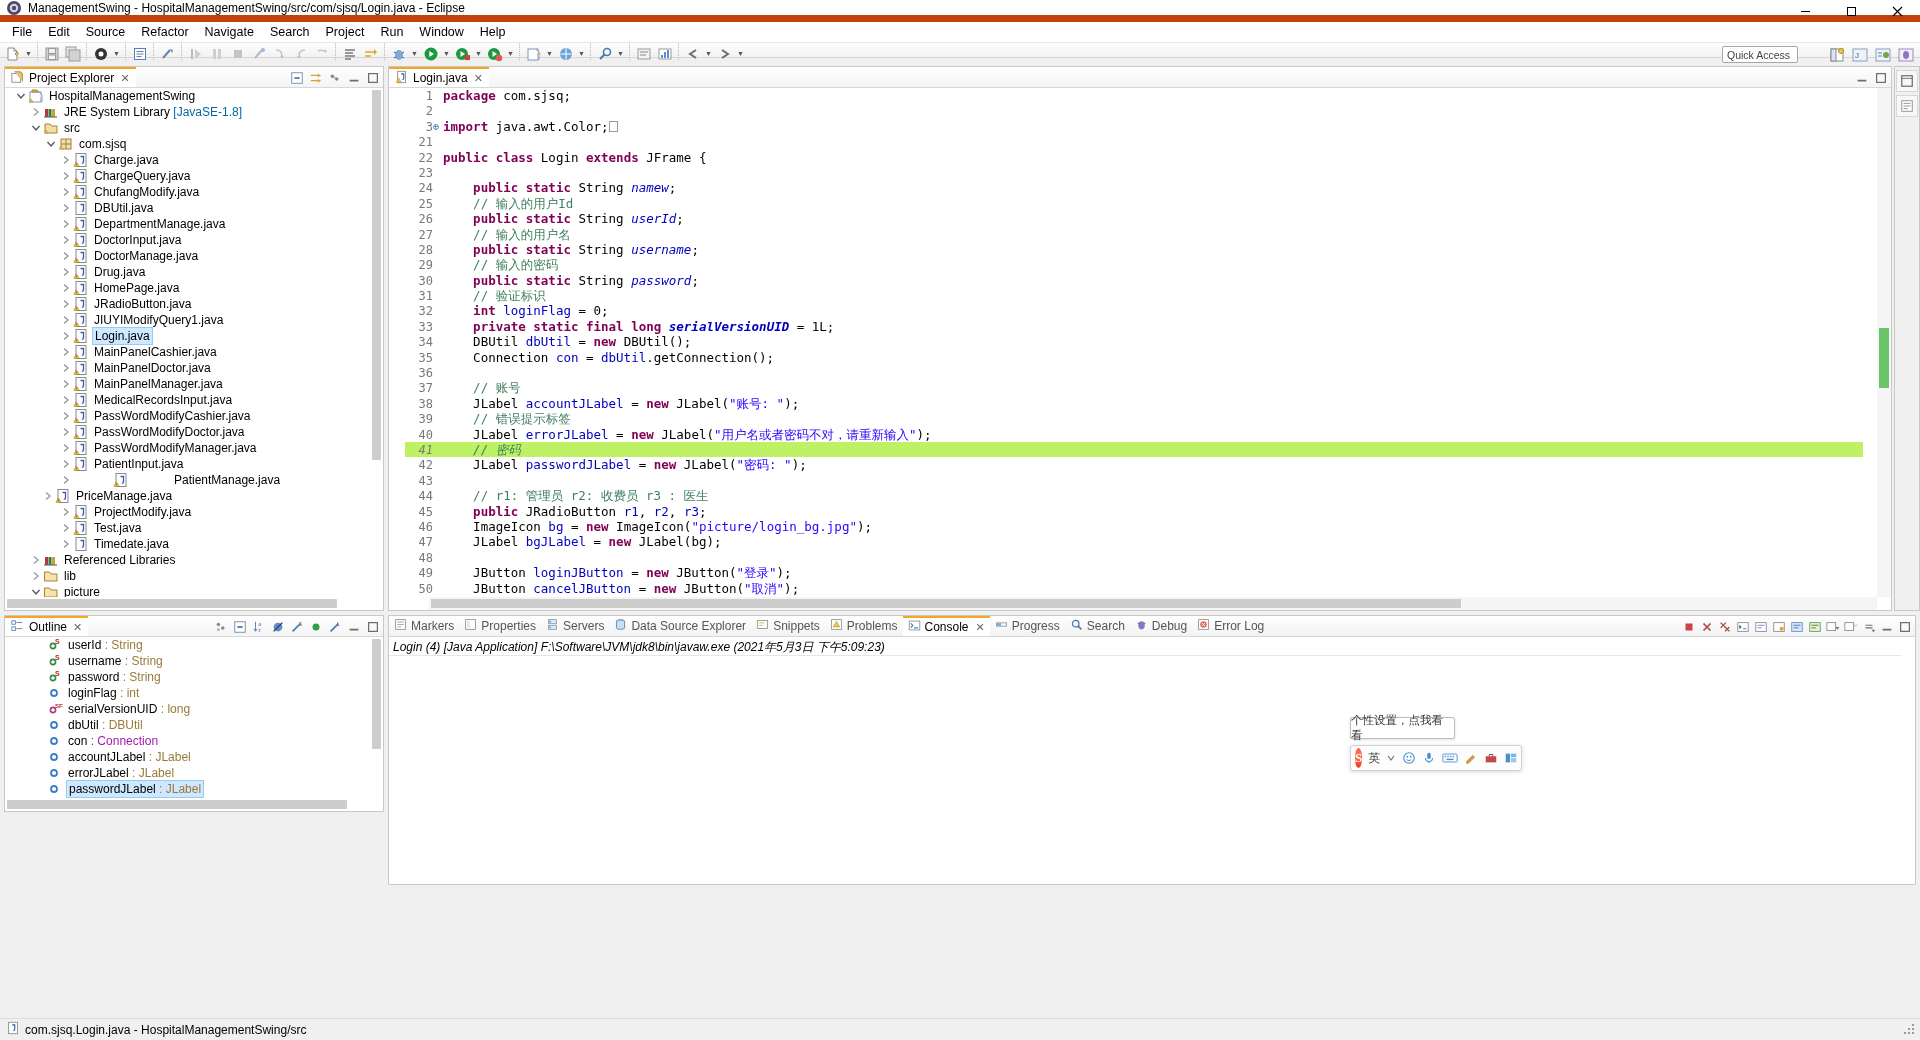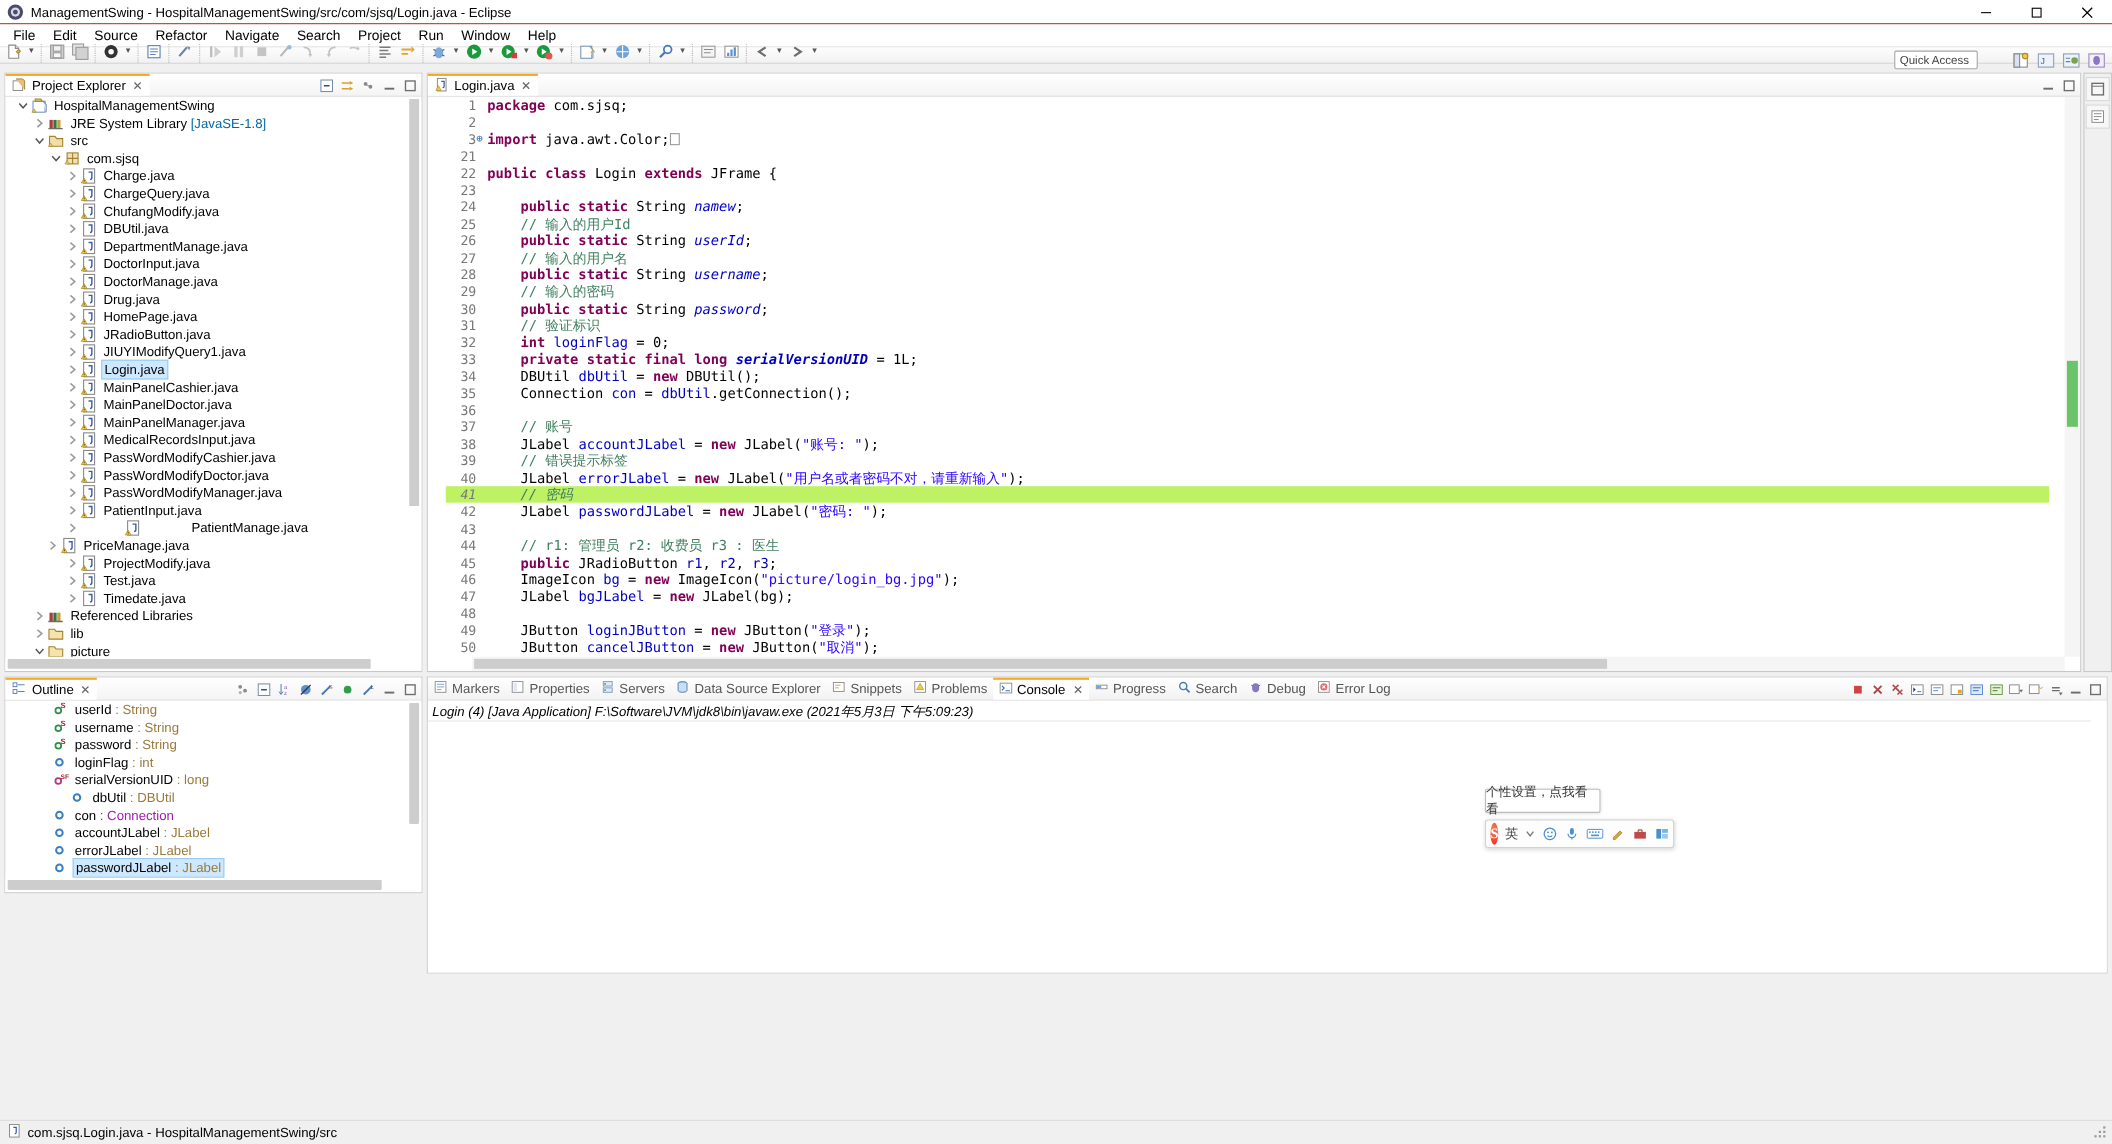--- a/index.html
+++ b/index.html
@@ -11,37 +11,37 @@
     font-family: "Liberation Sans", sans-serif;
     font-size: 12px;
     color: #000;
     -webkit-font-smoothing: antialiased;
   }
   .app { position: relative; width: 1920px; height: 1040px; background:#f0f0f0; }
 
   
   .titlebar {
     height: 22px; background: #ffffff; display: flex; align-items: center;
-    border-bottom: 1px solid #c2410c; position: relative;
+    border-bottom: 7px solid #c2410c; position: relative;
   }
   .titlebar .tb-icon { width: 16px; height: 16px; margin: 0 6px 0 6px; flex: none; }
   .titlebar .tb-text { font-size: 12px; color: #000; white-space: nowrap; }
   .winbtns { position: absolute; right: 0; top: 0; height: 22px; display: flex; }
   .winbtn { width: 46px; height: 22px; display: flex; align-items: center; justify-content: center; }
   .winbtn svg { display:block; }
 
   
   .menubar { height: 20px; background: #ffffff; display: flex; align-items: center; padding-left: 4px; }
   .menu-item { padding: 2px 8px; font-size: 12.5px; color: #000; cursor: default; white-space: nowrap; }
 
   
   .toolbar {
     height: 16px; background: linear-gradient(#fdfdfd,#f2f2f2);
     border-top: 1px solid #e8e8e8; border-bottom: 1px solid #d6d6d6;
-    display: flex; align-items: flex-end; padding: 0 2px; position: relative;
+    display: flex; align-items: flex-start; padding: 0 2px; position: relative;
   }
   .tb-btn { width: 21px; height: 21px; display:flex; align-items:center; justify-content:center; }
   .tb-arrow { width: 11px; height: 21px; display:flex; align-items:center; justify-content:center; color:#555; font-size:7px; }
   .tb-sep { width: 1px; height: 17px; margin: 0 3px; border-left: 1px dotted #b9b9b9; }
   .quick-access {
     position: absolute; right: 122px; top: 3px; width: 76px; height: 17px;
     background: #fff; border: 1px solid #a6a6a6; border-radius: 2px;
     font-size: 10.5px; color: #444; display:flex; align-items:center; padding-left: 4px;
   }
   .perspbar { position:absolute; right: 0; top:0; height: 24px; display:flex; align-items:center; gap:2px; padding-right:4px; }
@@ -1072,21 +1072,21 @@
           </div>
           <div class="trow" style="padding-left: 42px;">
             <span class="tico">
               <svg width="16" height="16" viewBox="0 0 16 16">
                 <circle cx="6" cy="9" r="2.6" fill="none" stroke="#b03a7a" stroke-width="1.6"></circle>
                 <text x="8" y="7" font-size="6" fill="#b02a2a" font-family="Liberation Sans" font-weight="bold">SF</text>
               </svg>
             </span>
             <span class="tlabel">serialVersionUID<span style="color: rgb(154, 122, 58);"> : long</span></span>
           </div>
-          <div class="trow" style="padding-left: 42px; margin-left: 16px;">
+          <div class="trow" style="padding-left: 42px;">
             <span class="tico">
               <svg width="16" height="16" viewBox="0 0 16 16">
                 <circle cx="7" cy="8" r="3" fill="none" stroke="#3a7fc0" stroke-width="1.8"></circle>
               </svg>
             </span>
             <span class="tlabel">dbUtil<span style="color: rgb(154, 122, 58);"> : DBUtil</span></span>
           </div>
           <div class="trow" style="padding-left: 42px;">
             <span class="tico">
               <svg width="16" height="16" viewBox="0 0 16 16">

